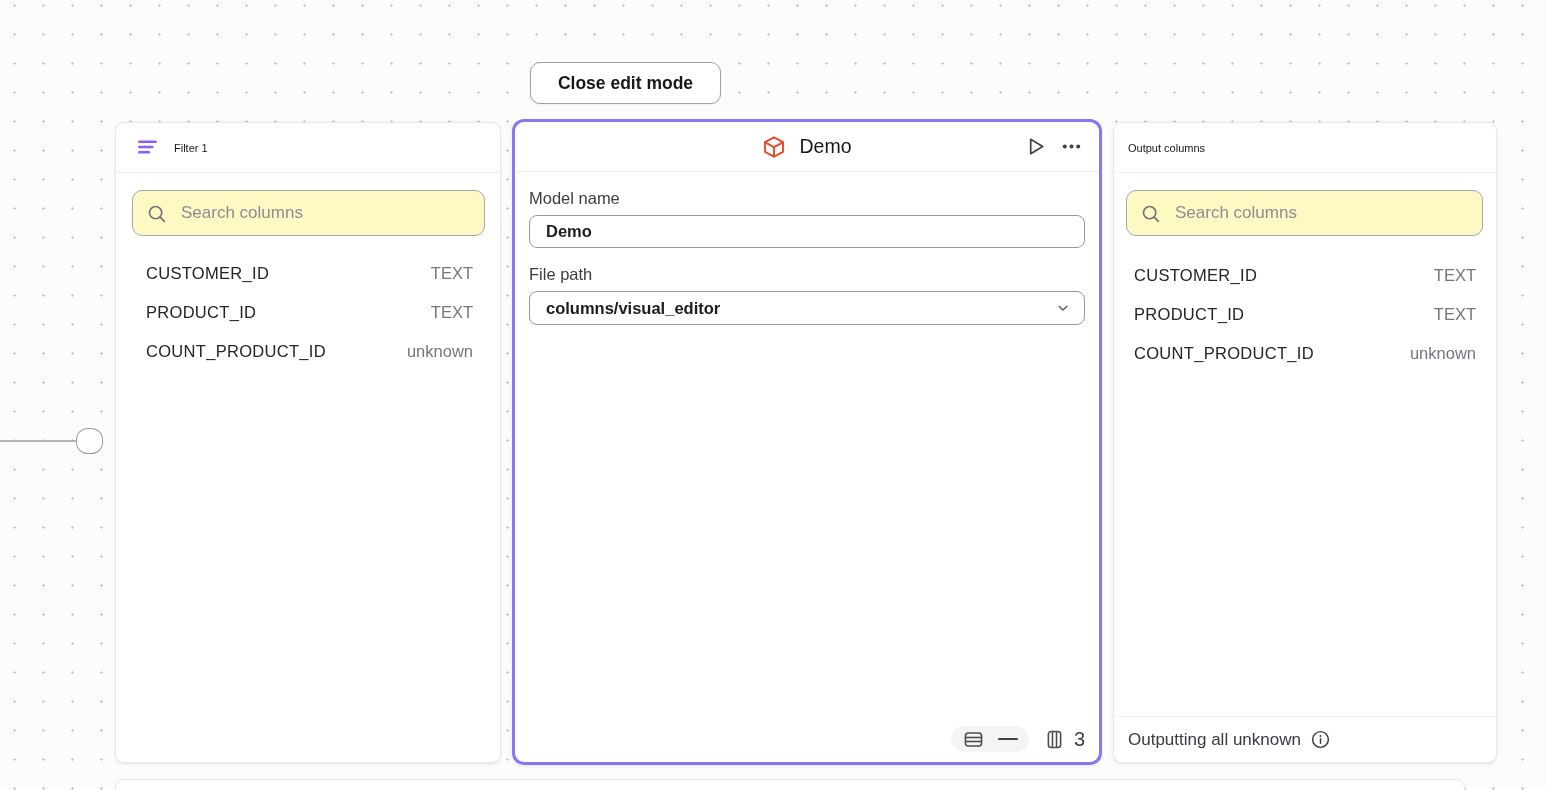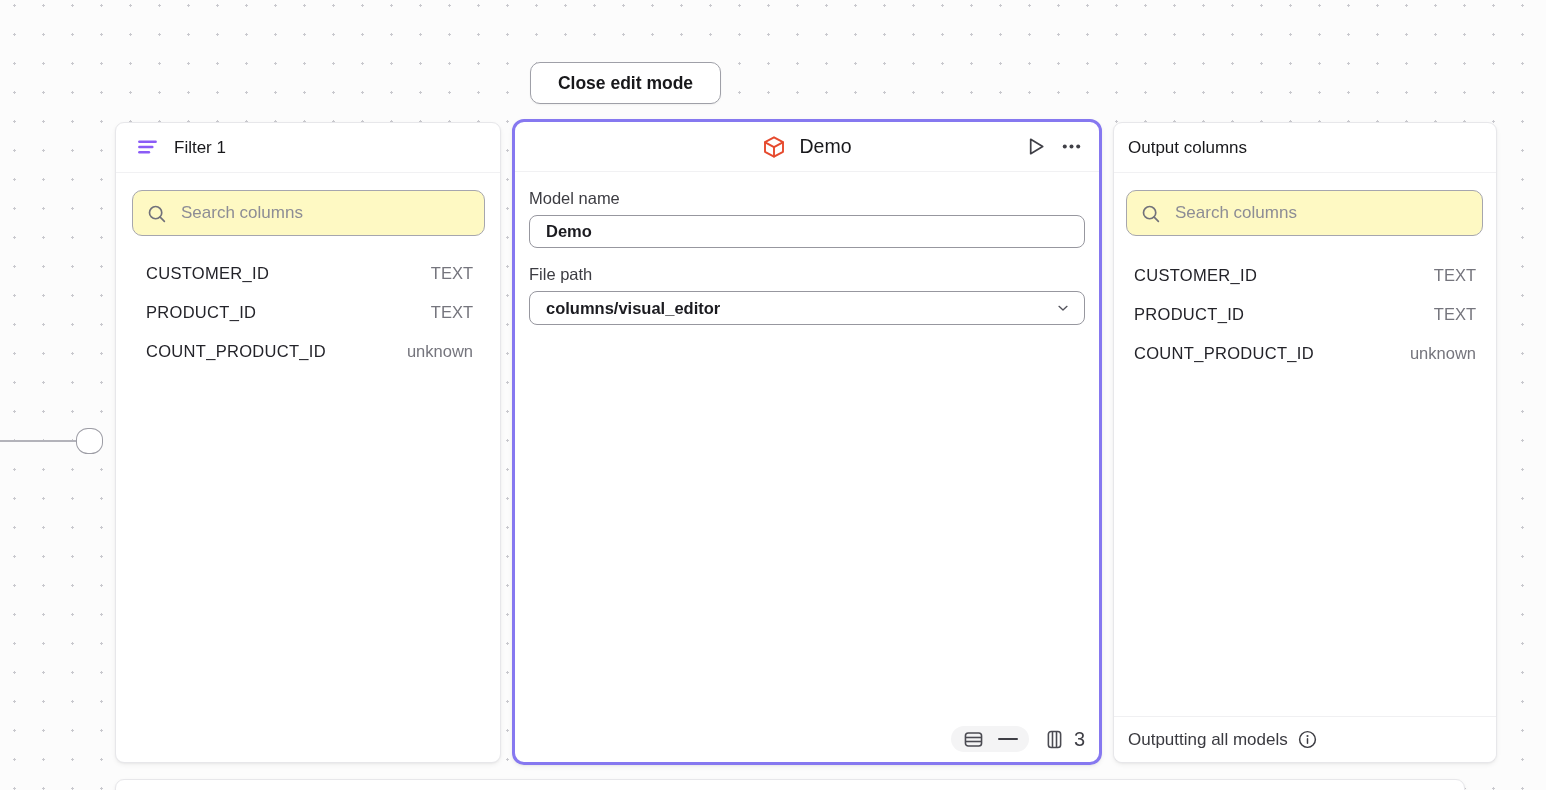--- a/index.html
+++ b/index.html
@@ -9,21 +9,21 @@
     background-color:#fcfcfc;
     background-image:radial-gradient(circle,#c9c9ce 1px,rgba(201,201,206,0) 1.4px);
     background-size:29px 29px;background-position:0px 20px;
   }
   .panel{
     position:absolute;background:#fff;border:1px solid #e7e7ea;border-radius:9px;
     box-shadow:0 1px 2px rgba(20,20,25,.04),0 2px 5px rgba(20,20,25,.05);
     box-sizing:border-box;
   }
   .panel-header{height:50px;display:flex;align-items:center;border-bottom:1px solid #f1f1f3;box-sizing:border-box;}
-  .panel-title{font-size:17px;font-weight:500;color:#18181b;}
+  .panel-title{font-size:11px;font-weight:500;color:#18181b;}
   
   .close-btn{
     position:absolute;left:530px;top:62px;width:191px;height:42px;
     background:#fff;border:1px solid #9fa0a8;border-radius:10px;
     font-family:Liberation Sans, sans-serif;font-size:17.5px;font-weight:700;color:#18181b;
     display:flex;align-items:center;justify-content:center;cursor:pointer;
     box-shadow:0 1px 2px rgba(20,20,25,.05);box-sizing:border-box;
   }
   
   .search-box{
@@ -219,21 +219,21 @@
       <div class="col-row">
         <span class="col-name">PRODUCT_ID</span>
         <span class="col-type">TEXT</span>
       </div>
       <div class="col-row">
         <span class="col-name">COUNT_PRODUCT_ID</span>
         <span class="col-type">unknown</span>
       </div>
     </div>
     <div class="output-footer">
-      <span>Outputting all models</span>
+      <span>Outputting all unknown</span>
       <span>
         <svg width="21" height="21" viewBox="0 0 24 24" fill="none" stroke="#3c3c42" stroke-width="1.7" stroke-linecap="round">
           <circle cx="12" cy="12" r="9"></circle>
           <line x1="12" y1="11.2" x2="12" y2="16.3"></line>
           <circle cx="12" cy="8" r="0.5" fill="#3c3c42" stroke-width="1.4"></circle>
         </svg>
       </span>
     </div>
   </div>
 

